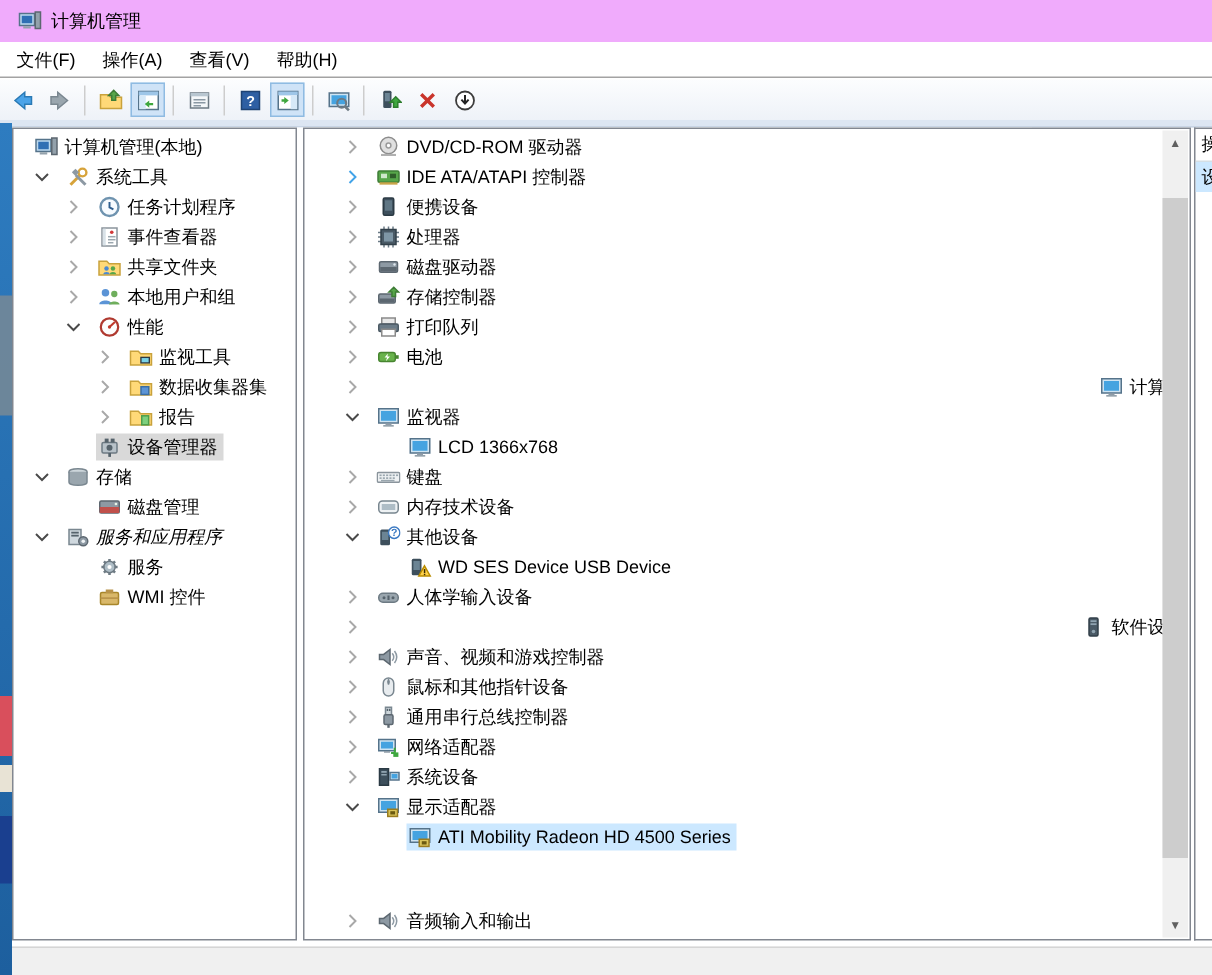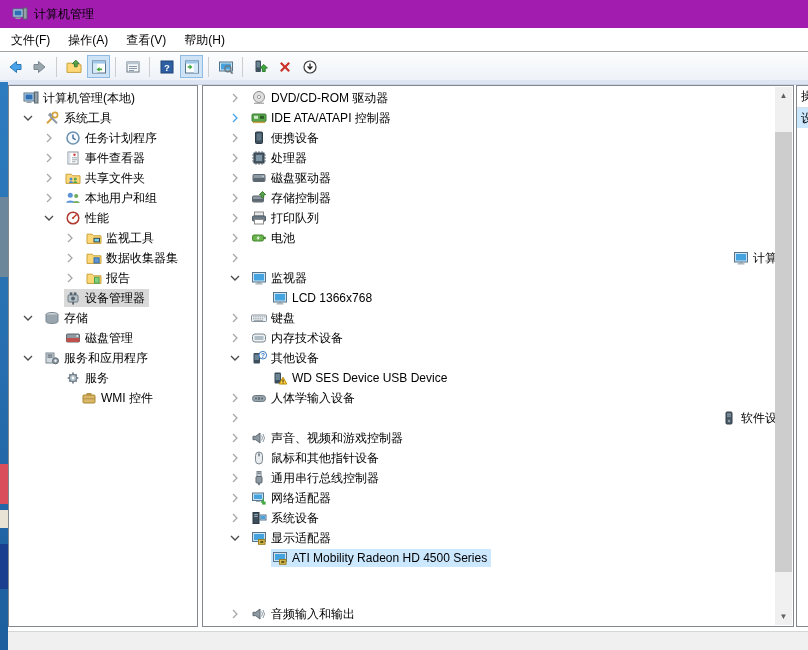--- a/index.html
+++ b/index.html
@@ -1,19 +1,19 @@
 <!DOCTYPE html>
 <html><head>
 <meta charset="utf-8">
 <style>
   html,body{margin:0;padding:0;}
   body{width:808px;height:650px;overflow:hidden;font-family:"Liberation Sans","DejaVu Sans",sans-serif;font-size:12px;background:#fff;color:#000;}
   .window{position:relative;width:808px;height:650px;background:#fff;}
   
-  .titlebar{position:absolute;left:0;top:0;width:100%;height:28px;background:#a21caf;display:flex;align-items:center;padding-left:12px;box-sizing:border-box;}
+  .titlebar{position:absolute;left:0;top:0;width:100%;height:28px;background:#f0abfc;display:flex;align-items:center;padding-left:12px;box-sizing:border-box;}
   .titlebar .ticon{margin-right:6px;}
   
   .menubar{position:absolute;left:0;top:28px;width:100%;height:24px;background:#fff;display:flex;align-items:center;padding-left:2px;box-sizing:border-box;border-bottom:1px solid #a3a3a3;}
   .menuitem{padding:0 9px;height:22px;line-height:22px;cursor:default;}
   
   .toolbar{position:absolute;left:0;top:53px;width:100%;height:27px;background:linear-gradient(#fcfdfe,#eef2f8);display:flex;align-items:center;padding-left:2px;box-sizing:border-box;}
   .toolband{position:absolute;left:0;top:80px;width:100%;height:4px;background:#dde6f2;border-bottom:1px solid #c8d4e4;}
   .tbtn{width:23px;height:23px;display:flex;align-items:center;justify-content:center;margin:0 1px;border:1px solid transparent;box-sizing:border-box;}
   .tbtn.pressed{background:#cfe3f7;border-color:#8fbbe2;}
   .tsep{width:1px;height:20px;background:#cdcdcd;margin:0 4px;}
@@ -386,21 +386,21 @@
             <span class="ticon">
               <svg viewBox="0 0 16 16" width="16" height="16">
                 <rect x="1.5" y="4" width="13" height="8" rx="1" fill="#8d99a3" stroke="#5c6770"></rect>
                 <rect x="1.5" y="8" width="13" height="4" fill="#c0504b"></rect>
                 <circle cx="12.3" cy="6" r=".9" fill="#e8f5e8"></circle>
               </svg>
             </span>
             <span class="lbl">磁盘管理</span>
           </span>
         </div>
-        <div class="trow" style="padding-left: 13px;">
+        <div class="trow" style="padding-left: 13px; font-style: italic;">
           <span class="chev">
             <svg viewBox="0 0 12 12" width="12" height="12">
               <polyline points="2,4 6,8 10,4" fill="none" stroke="#4a4a4a" stroke-width="1.3"></polyline>
             </svg>
           </span>
           <span class="seg">
             <span class="ticon">
               <svg viewBox="0 0 16 16" width="16" height="16">
                 <rect x="2" y="3" width="8" height="10" fill="#cfd8de" stroke="#7a8790"></rect>
                 <rect x="3.5" y="4.5" width="5" height="1.2" fill="#55626b"></rect>
@@ -420,21 +420,21 @@
                 <circle cx="8" cy="8" r="3.8" fill="#aebdc6" stroke="#6d7a83"></circle>
                 <circle cx="8" cy="8" r="1.4" fill="#fff"></circle>
                 <g stroke="#6d7a83" stroke-width="1.7">
                   <path d="M8 2.6v2M8 11.4v2M2.6 8h2M11.4 8h2M4.3 4.3l1.3 1.3M10.4 10.4l1.3 1.3M11.7 4.3l-1.3 1.3M5.6 10.4l-1.3 1.3"></path>
                 </g>
               </svg>
             </span>
             <span class="lbl">服务</span>
           </span>
         </div>
-        <div class="trow" style="padding-left: 34px; gap: 16px;">
+        <div class="trow" style="padding-left: 34px;">
           <span class="chev"></span>
           <span class="seg">
             <span class="ticon">
               <svg viewBox="0 0 16 16" width="16" height="16">
                 <rect x="2" y="5" width="12" height="8" rx="1" fill="#d9b86a" stroke="#a8862a"></rect>
                 <rect x="5.5" y="3" width="5" height="2.5" fill="#b8934a"></rect>
                 <rect x="2" y="8.2" width="12" height="1.1" fill="#b8934a"></rect>
               </svg>
             </span>
             <span class="lbl">WMI 控件</span>

